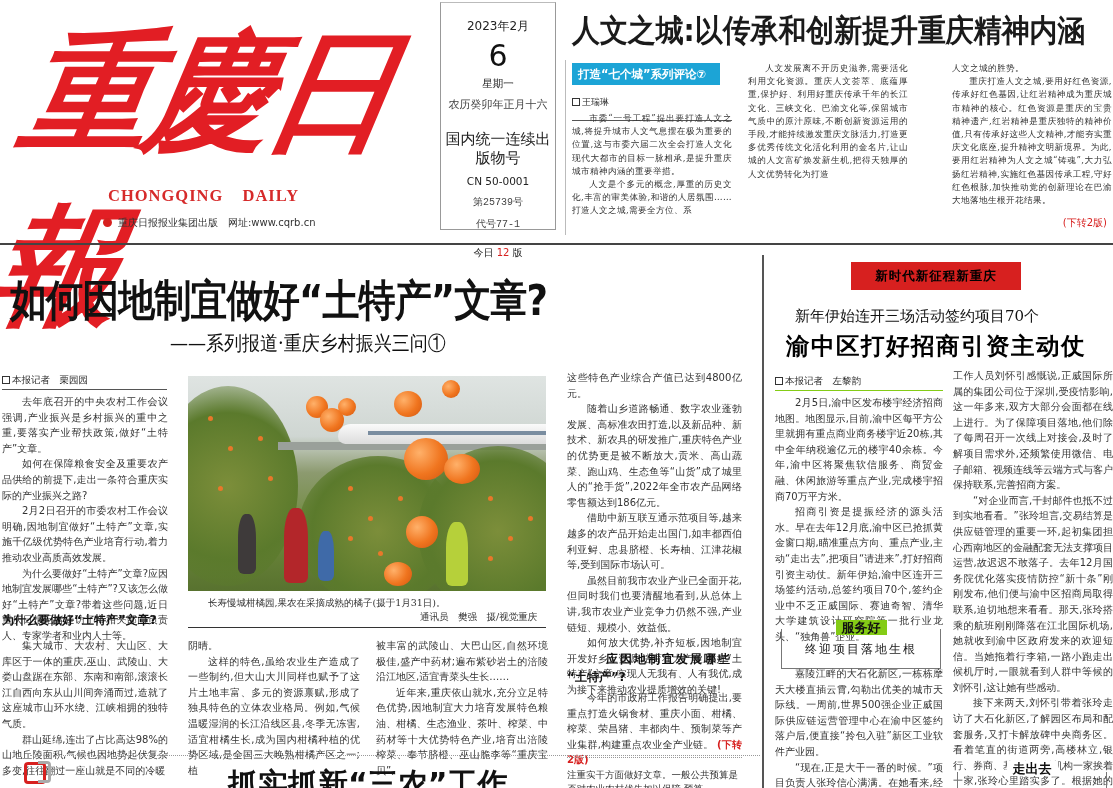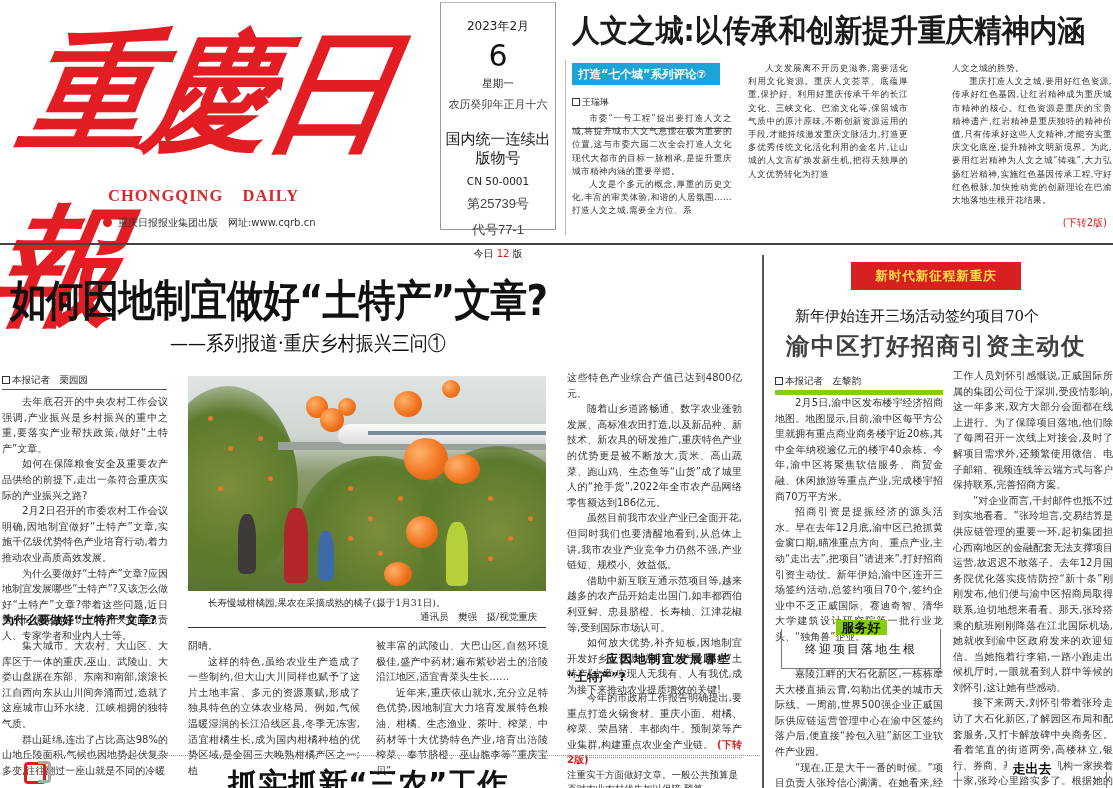--- a/index.html
+++ b/index.html
@@ -18,28 +18,28 @@
   #publisher .dot { display: inline-block; width: 9px; height: 9px; border-radius: 50%; background: #d7201f; vertical-align: -1px; margin-right: 6px; }
   #publisher .web { margin-left: 10px; }
 
   #datebox { left: 440px; top: 2px; width: 116px; height: 228px; border: 1px solid #999; border-top: 1px solid #bbb; text-align: center; }
   #datebox .ym { margin-top: 15px; font-size: 12px; color: #222; }
   #datebox .day { font-size: 30px; line-height: 34px; color: #111; margin-top: 4px; }
   #datebox .wk { font-size: 10.5px; margin-top: 4px; color: #222; }
   #datebox .lunar { font-size: 11px; margin-top: 6px; color: #444; font-family: "DejaVu Serif", serif; }
   #datebox .cn-lbl { font-size: 15px; margin-top: 18px; color: #222; }
   #datebox .cn { font-size: 10.5px; margin-top: 7px; color: #222; }
-  #datebox .issue, #datebox .code { font-size: 13px; margin-top: 8px; color: #444; font-family: Liberation Sans, sans-serif; }
-  #datebox .today { font-size: 10px; margin-top: 8px; color: #222; }
+  #datebox .issue, #datebox .code { font-size: 10px; margin-top: 8px; color: #444; font-family: Liberation Mono, monospace; }
+  #datebox .today { font-size: 10px; margin-top: 15px; color: #222; }
   #datebox .today .num { color: #d7201f; }
 
   
   #top-headline { left: 572px; top: 10px; width: 541px; font-size: 31px; font-weight: bold; color: #1a1a1a; letter-spacing: 0px; white-space: nowrap; transform: scaleX(0.90); transform-origin: left; }
   #series-tag { left: 572px; top: 63px; width: 148px; height: 22px; background: #1ca4d6; color: #fff; font-size: 11.5px; font-weight: bold; line-height: 22px; padding-left: 6px; white-space: nowrap; }
-  #top-byline { left: 572px; top: 96px; width: 160px; font-size: 9px; border-bottom: 1px solid #555; padding-bottom: 19px; font-family: "DejaVu Serif", serif; }
+  #top-byline { left: 572px; top: 96px; width: 160px; font-size: 9px; border-bottom: 1px solid #555; padding-bottom: 11px; font-family: "DejaVu Serif", serif; }
   .box-sq { display: inline-block; width: 8px; height: 8px; border: 1px solid #333; margin-right: 2px; vertical-align: -1px; }
   #top-col1 { left: 572px; top: 112px; width: 160px; }
   #top-col2 { left: 748px; top: 62px; width: 160px; }
   #top-col3 { left: 952px; top: 62px; width: 160px; }
   .top-text { font-family: "DejaVu Serif", serif; font-size: 8.6px; line-height: 13.2px; color: #333; text-align: justify; letter-spacing: 0.4px; }
   .top-text p { text-indent: 2em; }
   .top-text p.noindent { text-indent: 0; }
   #top-cont { right: 6px; top: 216px; font-size: 10px; color: #d7201f; }
 
   
@@ -74,24 +74,24 @@
   #col-d2 { left: 567px; top: 690px; width: 175px; }
   #col-d2 .cont { color: #d7201f; font-weight: bold; }
   .dotrule { border-top: 1px dotted #999; height: 0; }
   #d-tail { left: 567px; top: 768px; width: 175px; font-family: "DejaVu Serif", serif; font-size: 9.5px; line-height: 14px; color: #333; }
 
   #bottom-icon { left: 24px; top: 762px; width: 22px; height: 22px; border: 3px solid #d7201f; border-radius: 4px; }
   #bottom-icon::after { content: ""; position: absolute; right: -8px; top: -4px; width: 10px; height: 16px; border: 3px solid #aaa; border-left: none; border-radius: 0 4px 4px 0; }
   #bottom-headline { left: 228px; top: 764px; font-size: 30px; font-weight: bold; color: #111; white-space: nowrap; }
 
   
-  #right-tag { left: 851px; top: 262px; width: 170px; height: 28px; background: #d7201f; color: #fde047; font-size: 12.5px; font-weight: bold; line-height: 28px; text-align: center; letter-spacing: 1px; }
+  #right-tag { left: 851px; top: 262px; width: 170px; height: 28px; background: #d7201f; color: #000000; font-size: 12.5px; font-weight: bold; line-height: 28px; text-align: center; letter-spacing: 1px; }
   #right-kicker { left: 795px; top: 307px; font-family: "DejaVu Serif", serif; font-size: 15px; color: #111; white-space: nowrap; }
-  #right-headline { left: 786px; top: 330px; font-size: 23.5px; font-weight: bold; color: #404040; white-space: nowrap; letter-spacing: 1.5px; }
-  #right-byline { left: 775px; top: 375px; width: 168px; font-size: 9.5px; border-bottom: 5px solid #84cc16; padding-bottom: 2px; font-family: "DejaVu Serif", serif; }
+  #right-headline { left: 786px; top: 330px; font-size: 23.5px; font-weight: bold; color: #000000; white-space: nowrap; letter-spacing: 1.5px; }
+  #right-byline { left: 775px; top: 375px; width: 168px; font-size: 9.5px; border-bottom: 1px solid #84cc16; padding-bottom: 2px; font-family: "DejaVu Serif", serif; }
   #col-e1 { left: 775px; top: 395px; width: 168px; }
   #subbox-1 { left: 781px; top: 629px; width: 160px; height: 40px; border: 1px solid #777; border-top: none; text-align: center; }
   #subbox-1 .t { position: absolute; left: 0; right: 0; top: -10px; font-family: "DejaVu Serif", serif; font-weight: bold; font-size: 13px; color: #111; }
   #subbox-1 .t span { background: #84cc16; padding: 0 6px; }
   #subbox-1 .rl { position: absolute; left: 0; right: 0; top: -2px; height: 1px; background: #777; z-index: -1; }
   #subbox-1 .s { position: absolute; left: 0; right: 0; top: 12px; font-family: "DejaVu Serif", serif; font-size: 12px; letter-spacing: 2px; color: #222; }
   #col-e2 { left: 775px; top: 666px; width: 168px; }
   #col-f { left: 953px; top: 368px; width: 160px; }
   #subbox-2 { left: 957px; top: 772px; width: 150px; height: 20px; border: 1px solid #777; border-top: none; text-align: center; }
   #subbox-2 .t { position: absolute; left: 0; right: 0; top: -12px; font-family: "DejaVu Serif", serif; font-weight: bold; font-size: 13px; color: #111; }
@@ -200,22 +200,22 @@
   <p class="noindent">阴晴。</p>
   <p>这样的特色,虽给农业生产造成了一些制约,但大山大川同样也赋予了这片土地丰富、多元的资源禀赋,形成了独具特色的立体农业格局。例如,气候温暖湿润的长江沿线区县,冬季无冻害,适宜柑橘生长,成为国内柑橘种植的优势区域,是全国三大晚熟柑橘产区之一;植</p>
 </div>
 <div id="col-c" class="abs body-text">
   <p class="noindent">被丰富的武陵山、大巴山区,自然环境极佳,盛产中药材;遍布紫砂岩土的涪陵沿江地区,适宜青菜头生长……</p>
   <p>近年来,重庆依山就水,充分立足特色优势,因地制宜大力培育发展特色粮油、柑橘、生态渔业、茶叶、榨菜、中药材等十大优势特色产业,培育出涪陵榨菜、奉节脐橙、巫山脆李等“重庆宝贝”,</p>
 </div>
 <div id="col-d1" class="abs body-text">
   <p class="noindent">这些特色产业综合产值已达到4800亿元。</p>
   <p>随着山乡道路畅通、数字农业蓬勃发展、高标准农田打造,以及新品种、新技术、新农具的研发推广,重庆特色产业的优势更是被不断放大,贡米、高山蔬菜、跑山鸡、生态鱼等“山货”成了城里人的“抢手货”,2022年全市农产品网络零售额达到186亿元。</p>
+  <p>借助中新互联互通示范项目等,越来越多的农产品开始走出国门,如丰都西伯利亚鲟、忠县脐橙、长寿柚、江津花椒等,受到国际市场认可。</p>
   <p>虽然目前我市农业产业已全面开花,但同时我们也要清醒地看到,从总体上讲,我市农业产业竞争力仍然不强,产业链短、规模小、效益低。</p>
-  <p>借助中新互联互通示范项目等,越来越多的农产品开始走出国门,如丰都西伯利亚鲟、忠县脐橙、长寿柚、江津花椒等,受到国际市场认可。</p>
   <p>如何放大优势,补齐短板,因地制宜开发好乡土资源,培育壮大产业,做好“土特产”文章,实现人无我有、人有我优,成为接下来推动农业提质增效的关键!</p>
 </div>
 <div id="sec-head-2" class="abs">
   <span class="l1">应因地制宜发展哪些</span>
   <span>“土特产”?</span>
 </div>
 <div id="col-d2" class="abs body-text">
   <p><span>今年的市政府工作报告明确提出,要重点打造火锅食材、重庆小面、柑橘、榨菜、荣昌猪、丰都肉牛、预制菜等产业集群,构建重点农业全产业链。</span> <span class="cont">(下转2版)</span></p>
 </div>
 

